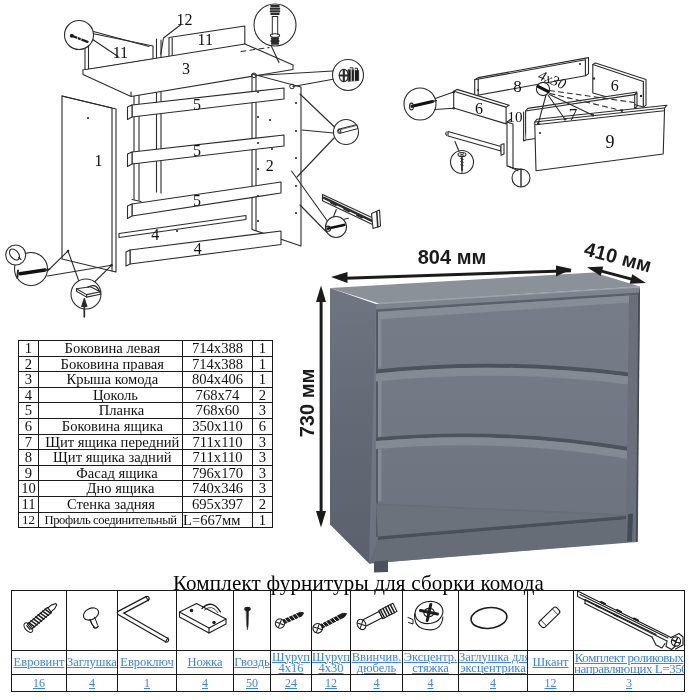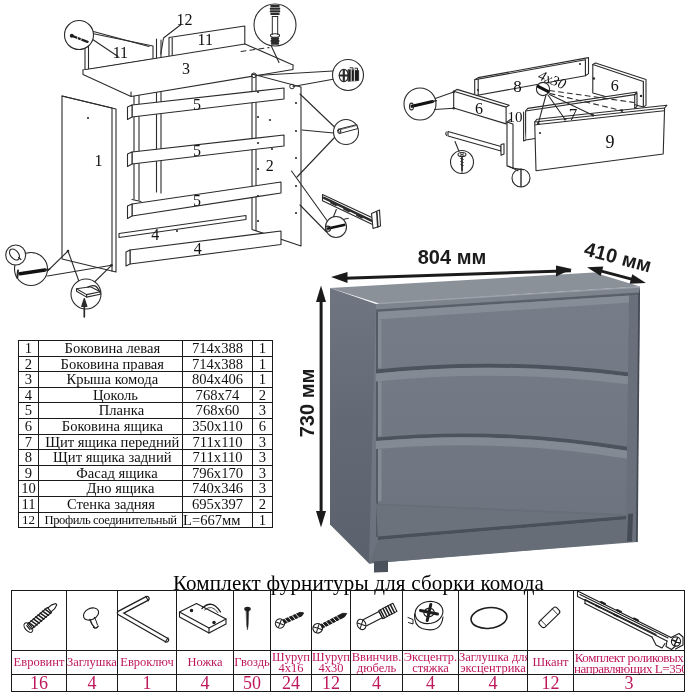--- a/index.html
+++ b/index.html
@@ -10,23 +10,23 @@
   
   #parts{position:absolute;left:18px;top:340px;width:254px;height:185px;table-layout:fixed;}
   #parts td{border:1px solid #1a1a1a;padding:0;font-size:14.6px;line-height:14.6px;
             white-space:nowrap;overflow:hidden;color:#111;text-align:center;}
   #parts td.n{text-align:center;}
   #parts td.q{text-align:center;}
   #parts td.s{text-align:center;}
   
   #hw{position:absolute;left:11px;top:590px;width:673px;height:102px;table-layout:fixed;}
   #hw td{border:1px solid #1a1a1a;padding:0;text-align:center;vertical-align:middle;
-         color:#be185d;overflow:hidden;}
+         color:#3b82f6;overflow:hidden;text-decoration:underline;}
   #hw tr.names td{font-size:12.5px;line-height:11px;height:23px;white-space:nowrap;}
-  #hw tr.qty td{font-size:18px;height:16px;line-height:16px;}
+  #hw tr.qty td{font-size:12px;height:16px;line-height:16px;}
   #hw tr.icons td{height:59px;}
   #title{position:absolute;left:14px;top:571px;width:689px;text-align:center;
          font-size:21px;color:#000;letter-spacing:0.2px;}
 </style>
 </head>
 <body>
 <div id="page">
   <div id="title">Комплект фурнитуры для сборки комода</div>
 
   <table id="parts">

